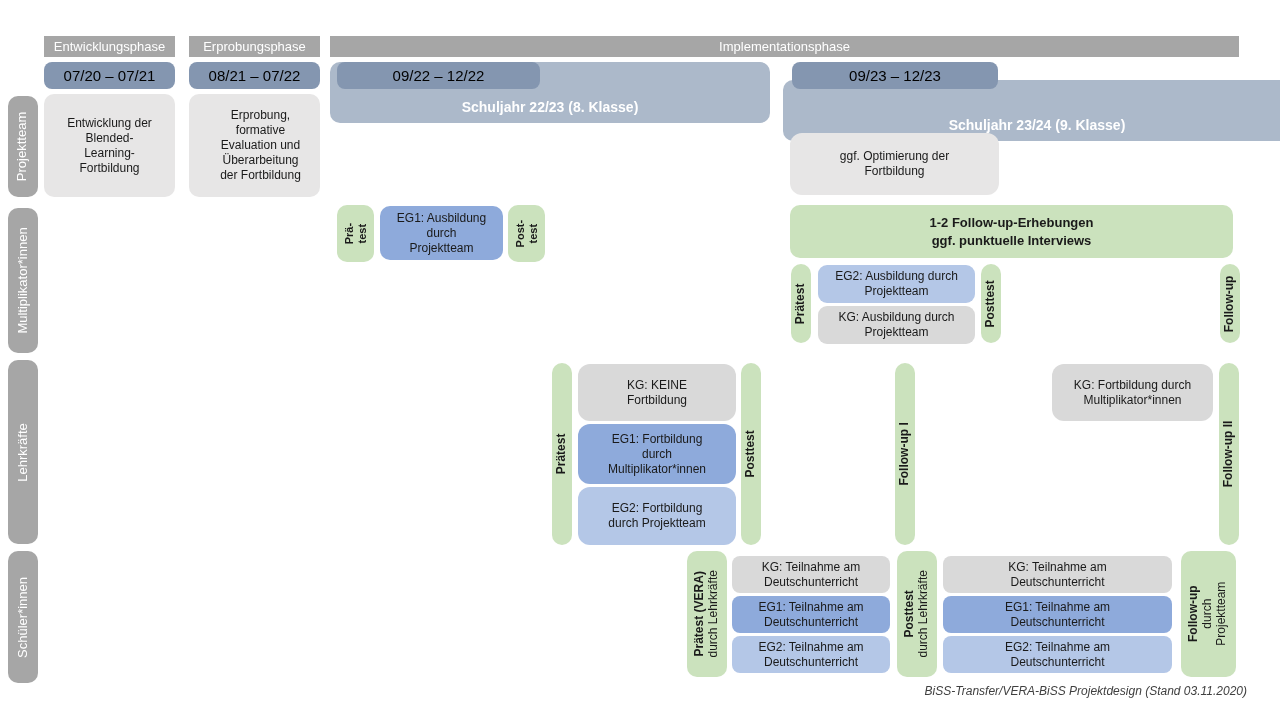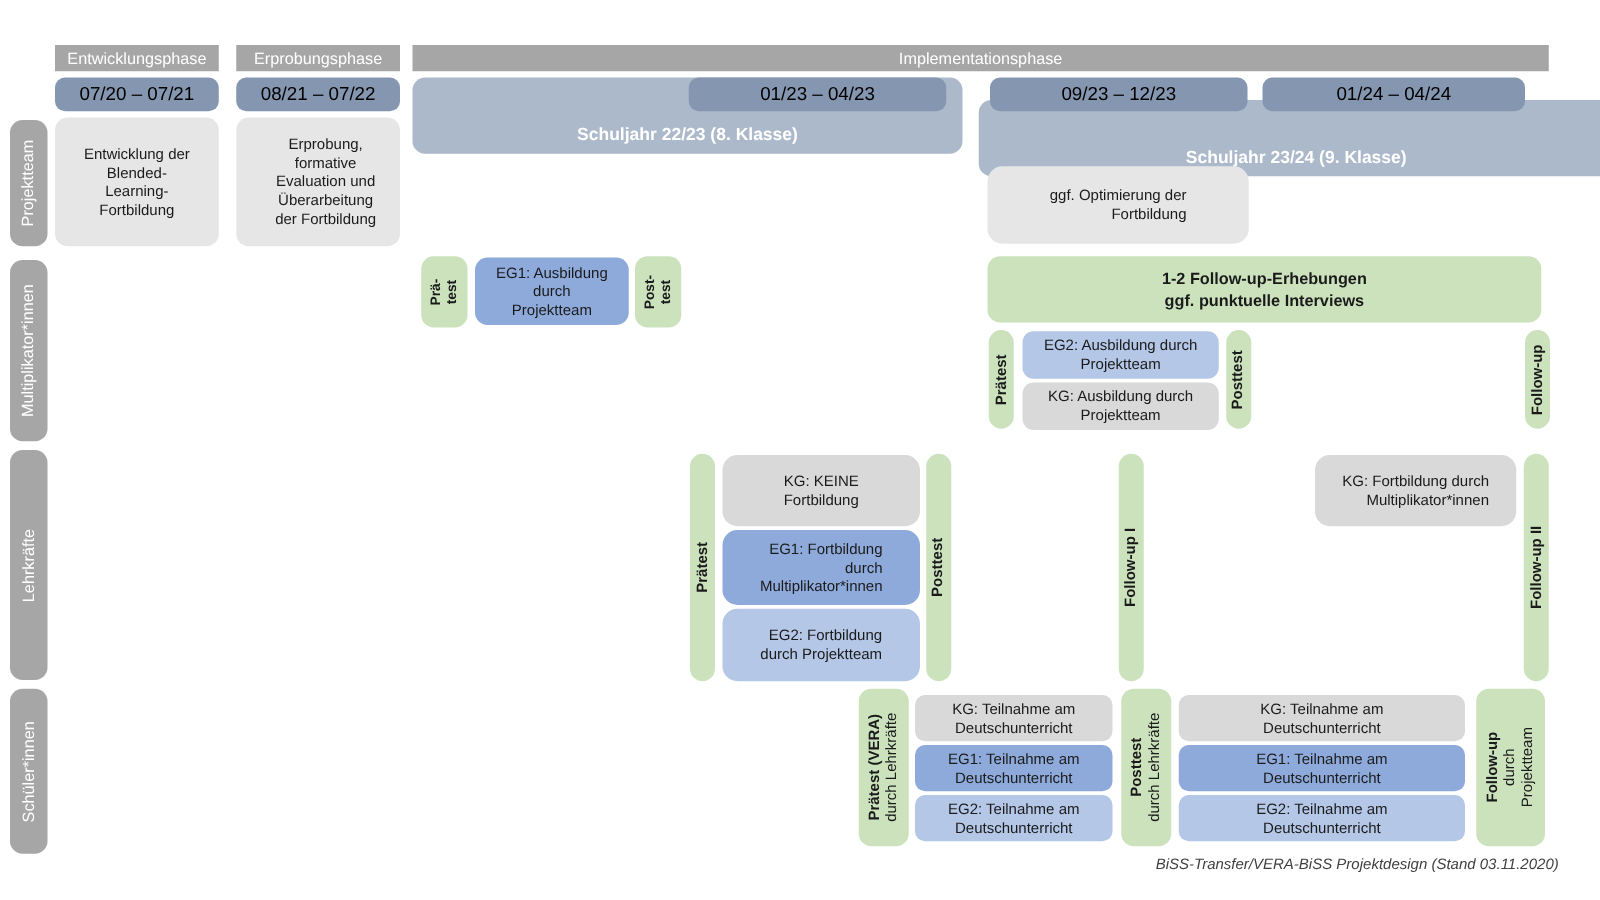--- a/index.html
+++ b/index.html
@@ -19,21 +19,21 @@
     font-weight:bold; font-size:14px;
     display:flex; align-items:flex-end; justify-content:center; padding-bottom:8px;
   }
   .panel { background:var(--panel-gray); border-radius:14px; }
   .green { background:var(--green);border-radius:10px; }
   .eg1 { background:var(--eg1-blue); }
   .eg2 { background:var(--eg2-blue); }
   .kg  { background:var(--kg-gray); }
 
   .box { font-size:12px; text-align:center; white-space:pre-line; line-height:1.25; border-radius:10px; }
-  .r12 { border-radius:12px;text-align:right; }
+  .r12 { border-radius:12px; }
   .r8 { border-radius:8px; }
 
   .vblock { transform:rotate(-90deg); flex-shrink:0; text-align:center; line-height:1.15; white-space:nowrap; }
   .vbold { font-weight:bold; }
   .vsmall { font-size:11px; font-weight:bold; }
   .v12 { font-size:12px; }
 
   .info-box { font-weight:bold; font-size:13px; text-align:center; white-space:pre-line; line-height:1.35; }
   .footer-note { font-style:italic; font-size:12px; color:#404040; }
 </style>
@@ -58,28 +58,25 @@
   <div class="abs syear" style="left:783px; top:80px; width:508px; height:61px;text-align:right;">
     <span>Schuljahr 23/24 (9. Klasse)</span>
   </div>
 
   <div class="abs period flexc" style="left:44px; top:62px; width:131px; height:27px;">
     <span>07/20 – 07/21</span>
   </div>
   <div class="abs period flexc" style="left:189px; top:62px; width:131px; height:27px;">
     <span>08/21 – 07/22</span>
   </div>
-  <div class="abs period flexc" style="left:551px; top:62px; width:206px; height:27px;">
-    <span>01/23 – 04/23</span>
+  <div class="abs period flexc" style="left:337px; top:62px; width:203px; height:27px;">
+    <span>09/22 – 12/22</span>
   </div>
   <div class="abs period flexc" style="left:792px; top:62px; width:206px; height:27px;">
     <span>09/23 – 12/23</span>
-  </div>
-  <div class="abs period flexc" style="left:1010px; top:62px; width:210px; height:27px;">
-    <span>01/24 – 04/24</span>
   </div>
 
   <div class="abs sidebar-bar flexc" style="left:8px; top:96px; width:30px; height:101px;">
     <div class="vblock">Projektteam</div>
   </div>
   <div class="abs sidebar-bar flexc" style="left:8px; top:208px; width:30px; height:145px;">
     <div class="vblock">Multiplikator*innen</div>
   </div>
   <div class="abs sidebar-bar flexc" style="left:8px; top:360px; width:30px; height:184px;">
     <div class="vblock">Lehrkräfte</div>

